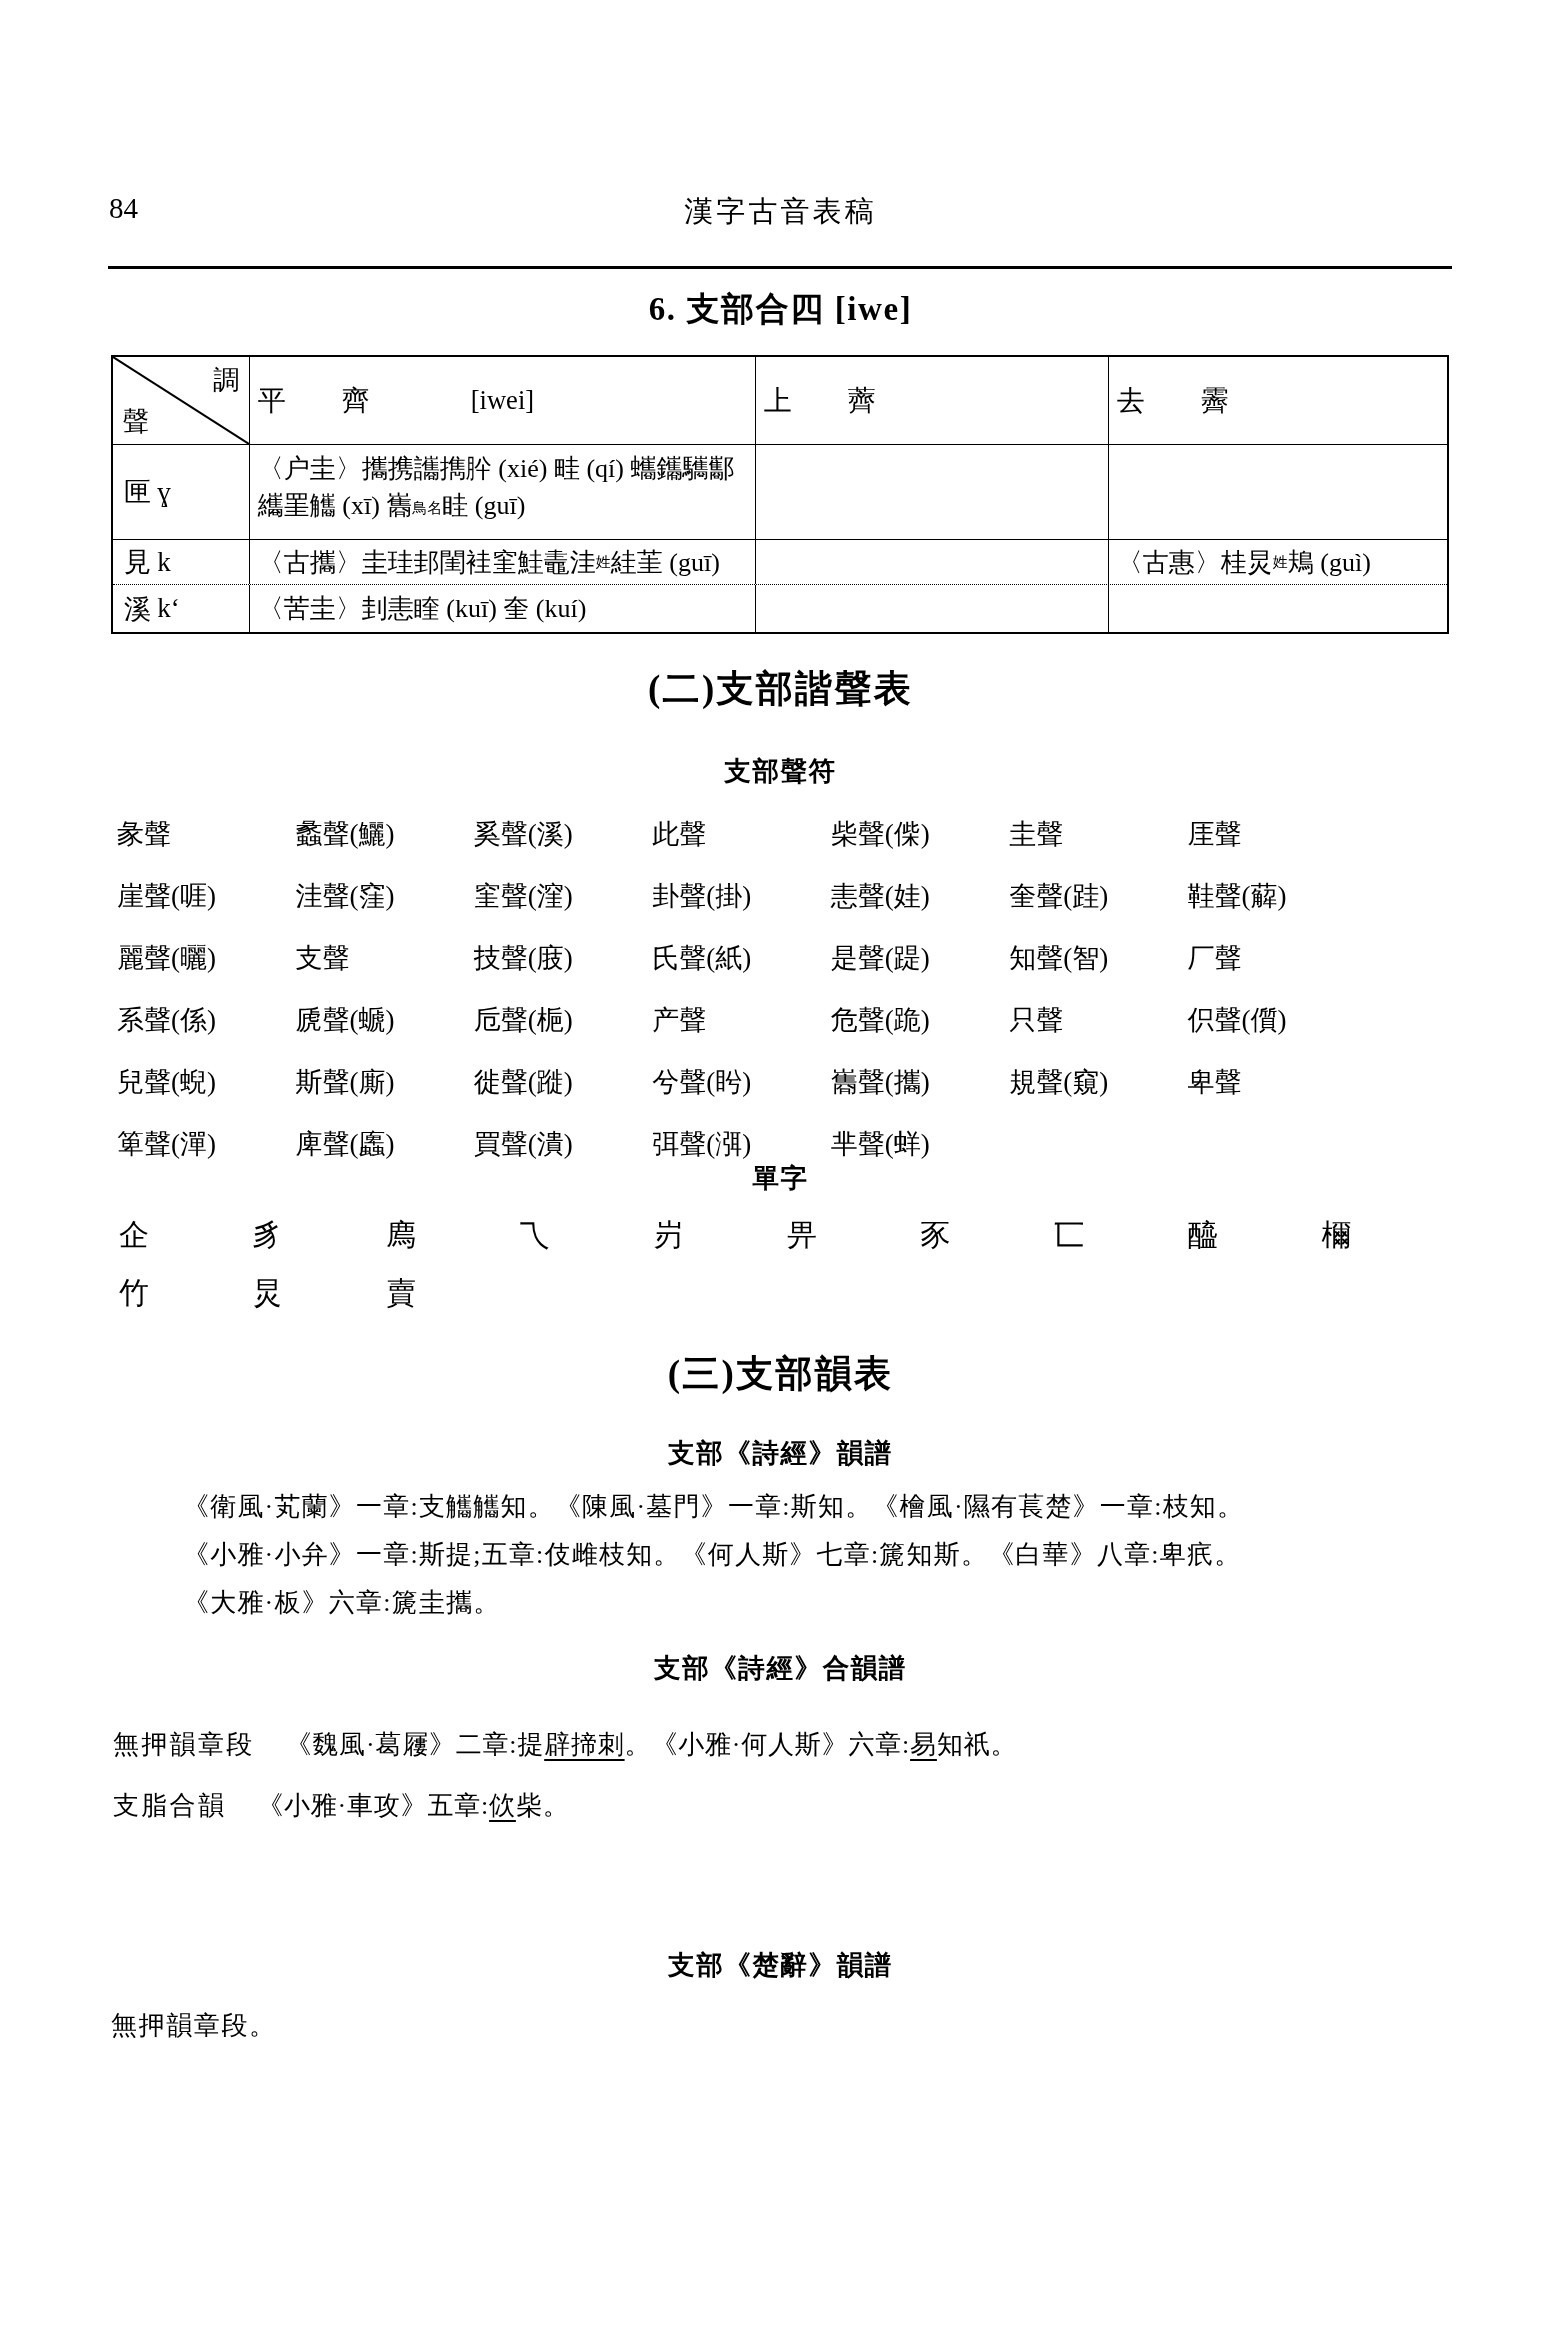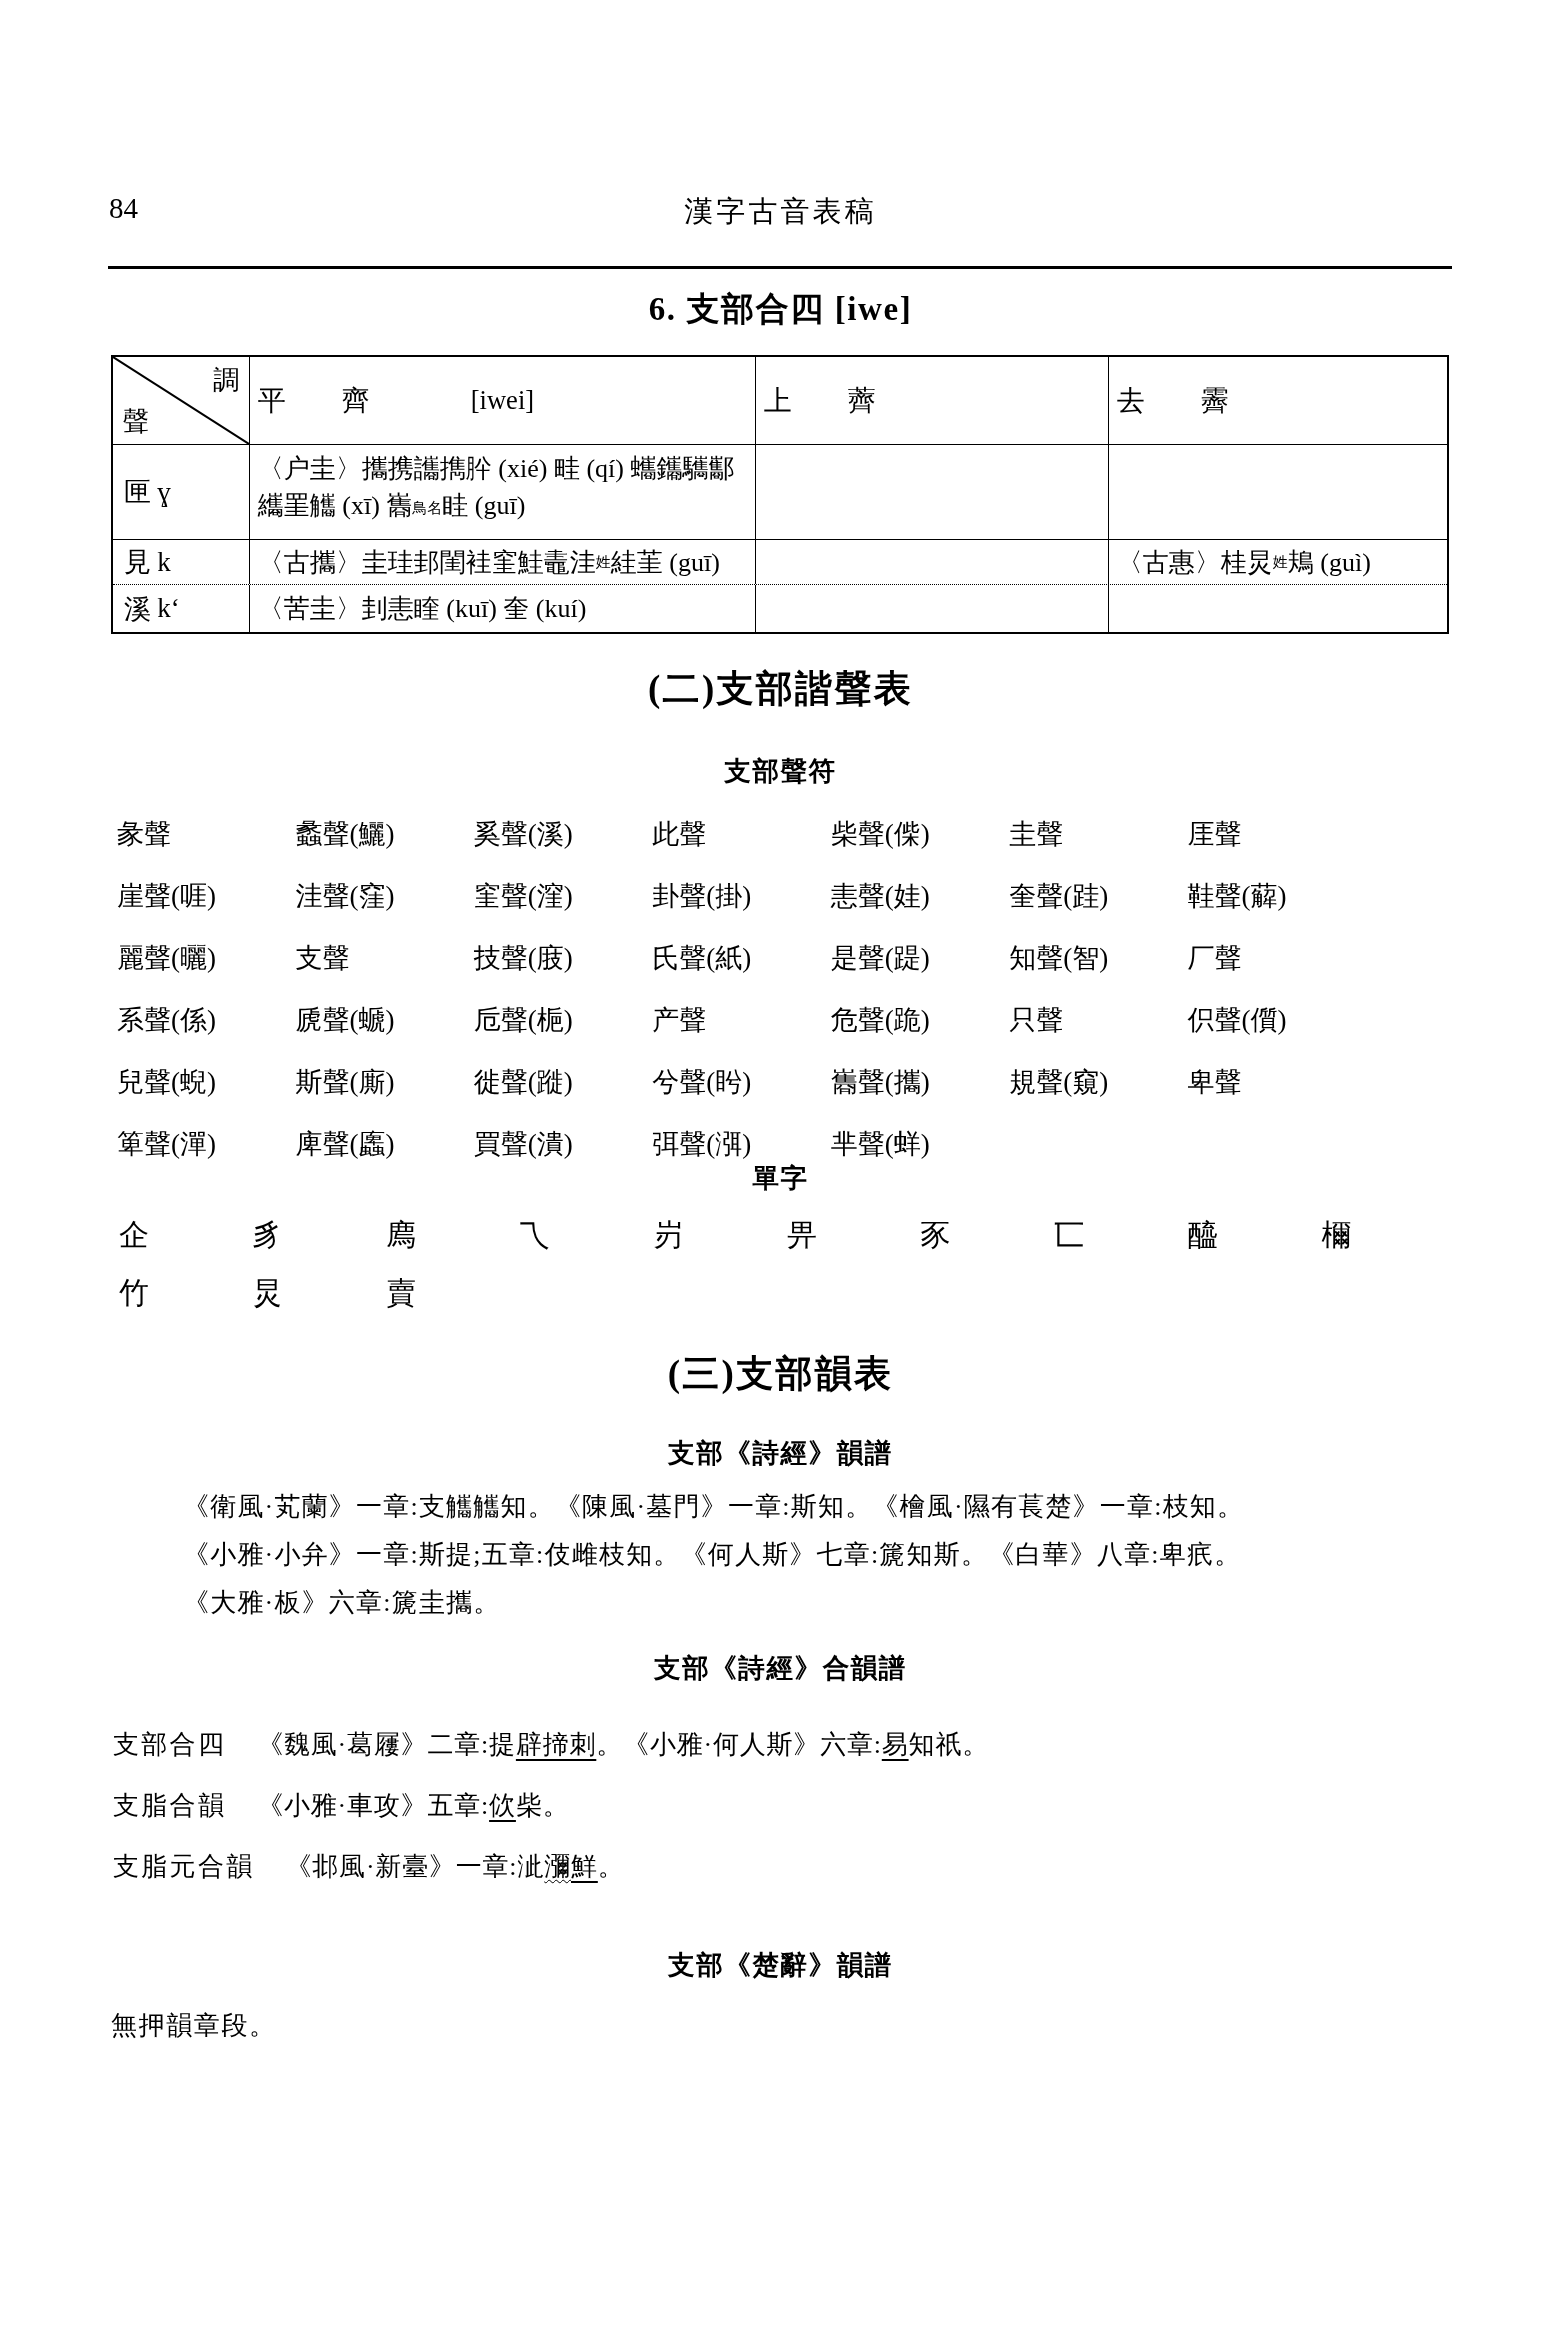--- a/index.html
+++ b/index.html
@@ -210,20 +210,19 @@
 <div id="sec3-title" class="abs center hei">(三)支部韻表</div>
 <div id="shijing-sub" class="abs center hei">支部《詩經》韻譜</div>
 <div id="shijing-par" class="abs">
   <div class="pline">《衛風·芄蘭》一章:支觿觿知。《陳風·墓門》一章:斯知。《檜風·隰有萇楚》一章:枝知。</div>
   <div class="pline">《小雅·小弁》一章:斯提;五章:伎雌枝知。《何人斯》七章:篪知斯。《白華》八章:卑疧。</div>
   <div class="pline">《大雅·板》六章:篪圭攜。</div>
 </div>
 
 <div id="heyun-sub" class="abs center hei">支部《詩經》合韻譜</div>
 <div id="heyun-list" class="abs">
-    <div class="heyun-line"><span class="heyun-label">支部合四</span><span class="heyun-content"><span>《魏風·葛屨》二章:提</span><span class="u-solid">辟揥刺</span><span>。《小雅·何人斯》六章:</span><span class="u-solid">易</span><span>知祇。</span></span></div>
+    <div class="heyun-line"><span class="heyun-label">無押韻章段</span><span class="heyun-content"><span>《魏風·葛屨》二章:提</span><span class="u-solid">辟揥刺</span><span>。《小雅·何人斯》六章:</span><span class="u-solid">易</span><span>知祇。</span></span></div>
     <div class="heyun-line"><span class="heyun-label">支脂合韻</span><span class="heyun-content"><span>《小雅·車攻》五章:</span><span class="u-solid">佽</span><span>柴。</span></span></div>
-    <div class="heyun-line"><span class="heyun-label">支脂元合韻</span><span class="heyun-content"><span>《邶風·新臺》一章:泚</span><span class="u-wavy">瀰</span><span class="u-solid">鮮</span><span>。</span></span></div>
   </div>
 
 <div id="chuci-sub" class="abs center hei">支部《楚辭》韻譜</div>
 <div id="chuci-note" class="abs">無押韻章段。</div>
 
 
 </body></html>

